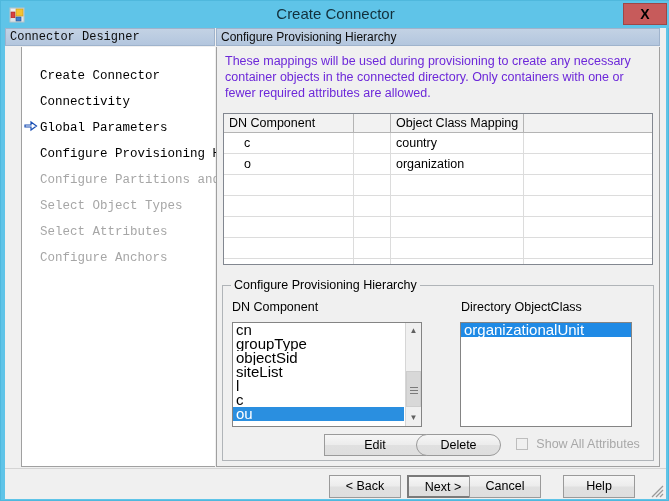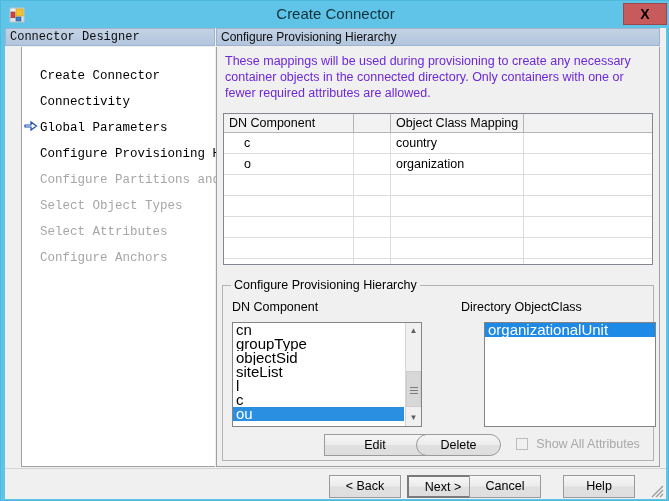--- a/index.html
+++ b/index.html
@@ -223,21 +223,21 @@
 
   
   .listbox {
     position: absolute;
     background: #ffffff;
     border: 1px solid #848484;
     box-sizing: border-box;
     overflow: hidden;
   }
   #dn-list { left: 9px; top: 36px; width: 190px; height: 105px; }
-  #oc-list { left: 237px; top: 36px; width: 172px; height: 105px; margin-left: 24px; }
+  #oc-list { left: 237px; top: 36px; width: 172px; height: 105px; }
   .list-items {
     position: absolute;
     left: 0; top: 0;
     right: 17px;
   }
   #oc-list .list-items { right: 0; }
   .list-item {
     height: 14px;
     line-height: 14px;
     font-size: 15px;

